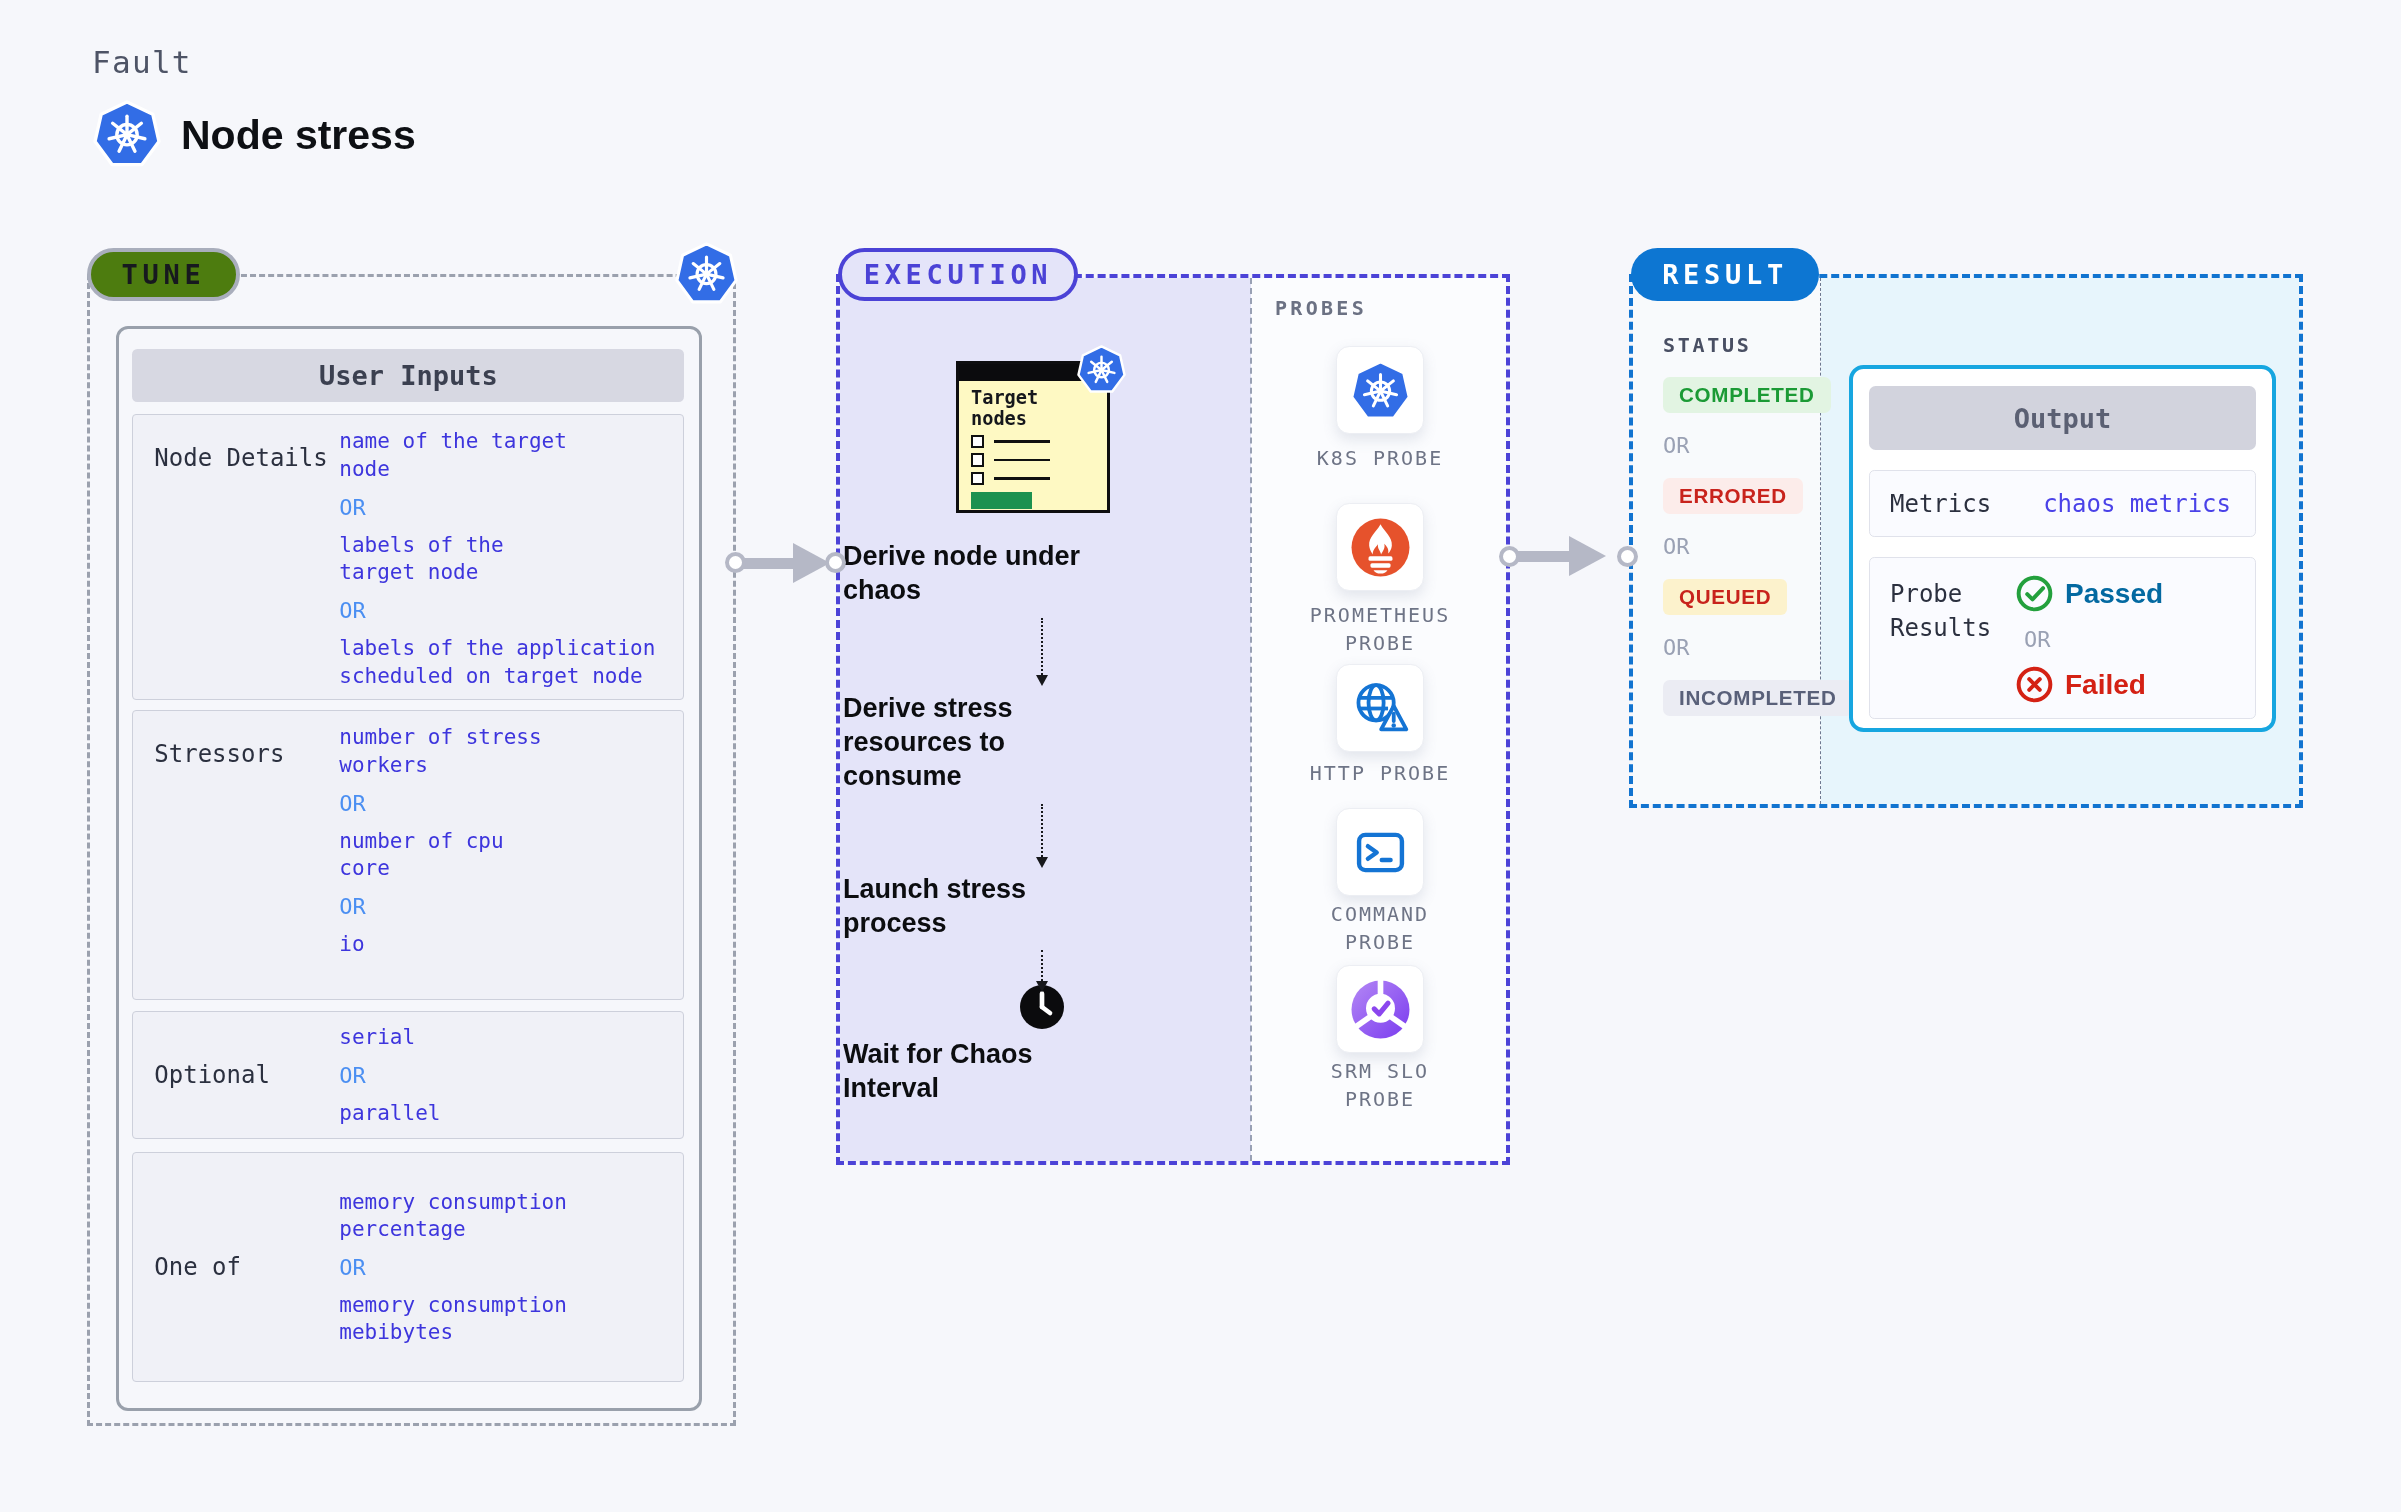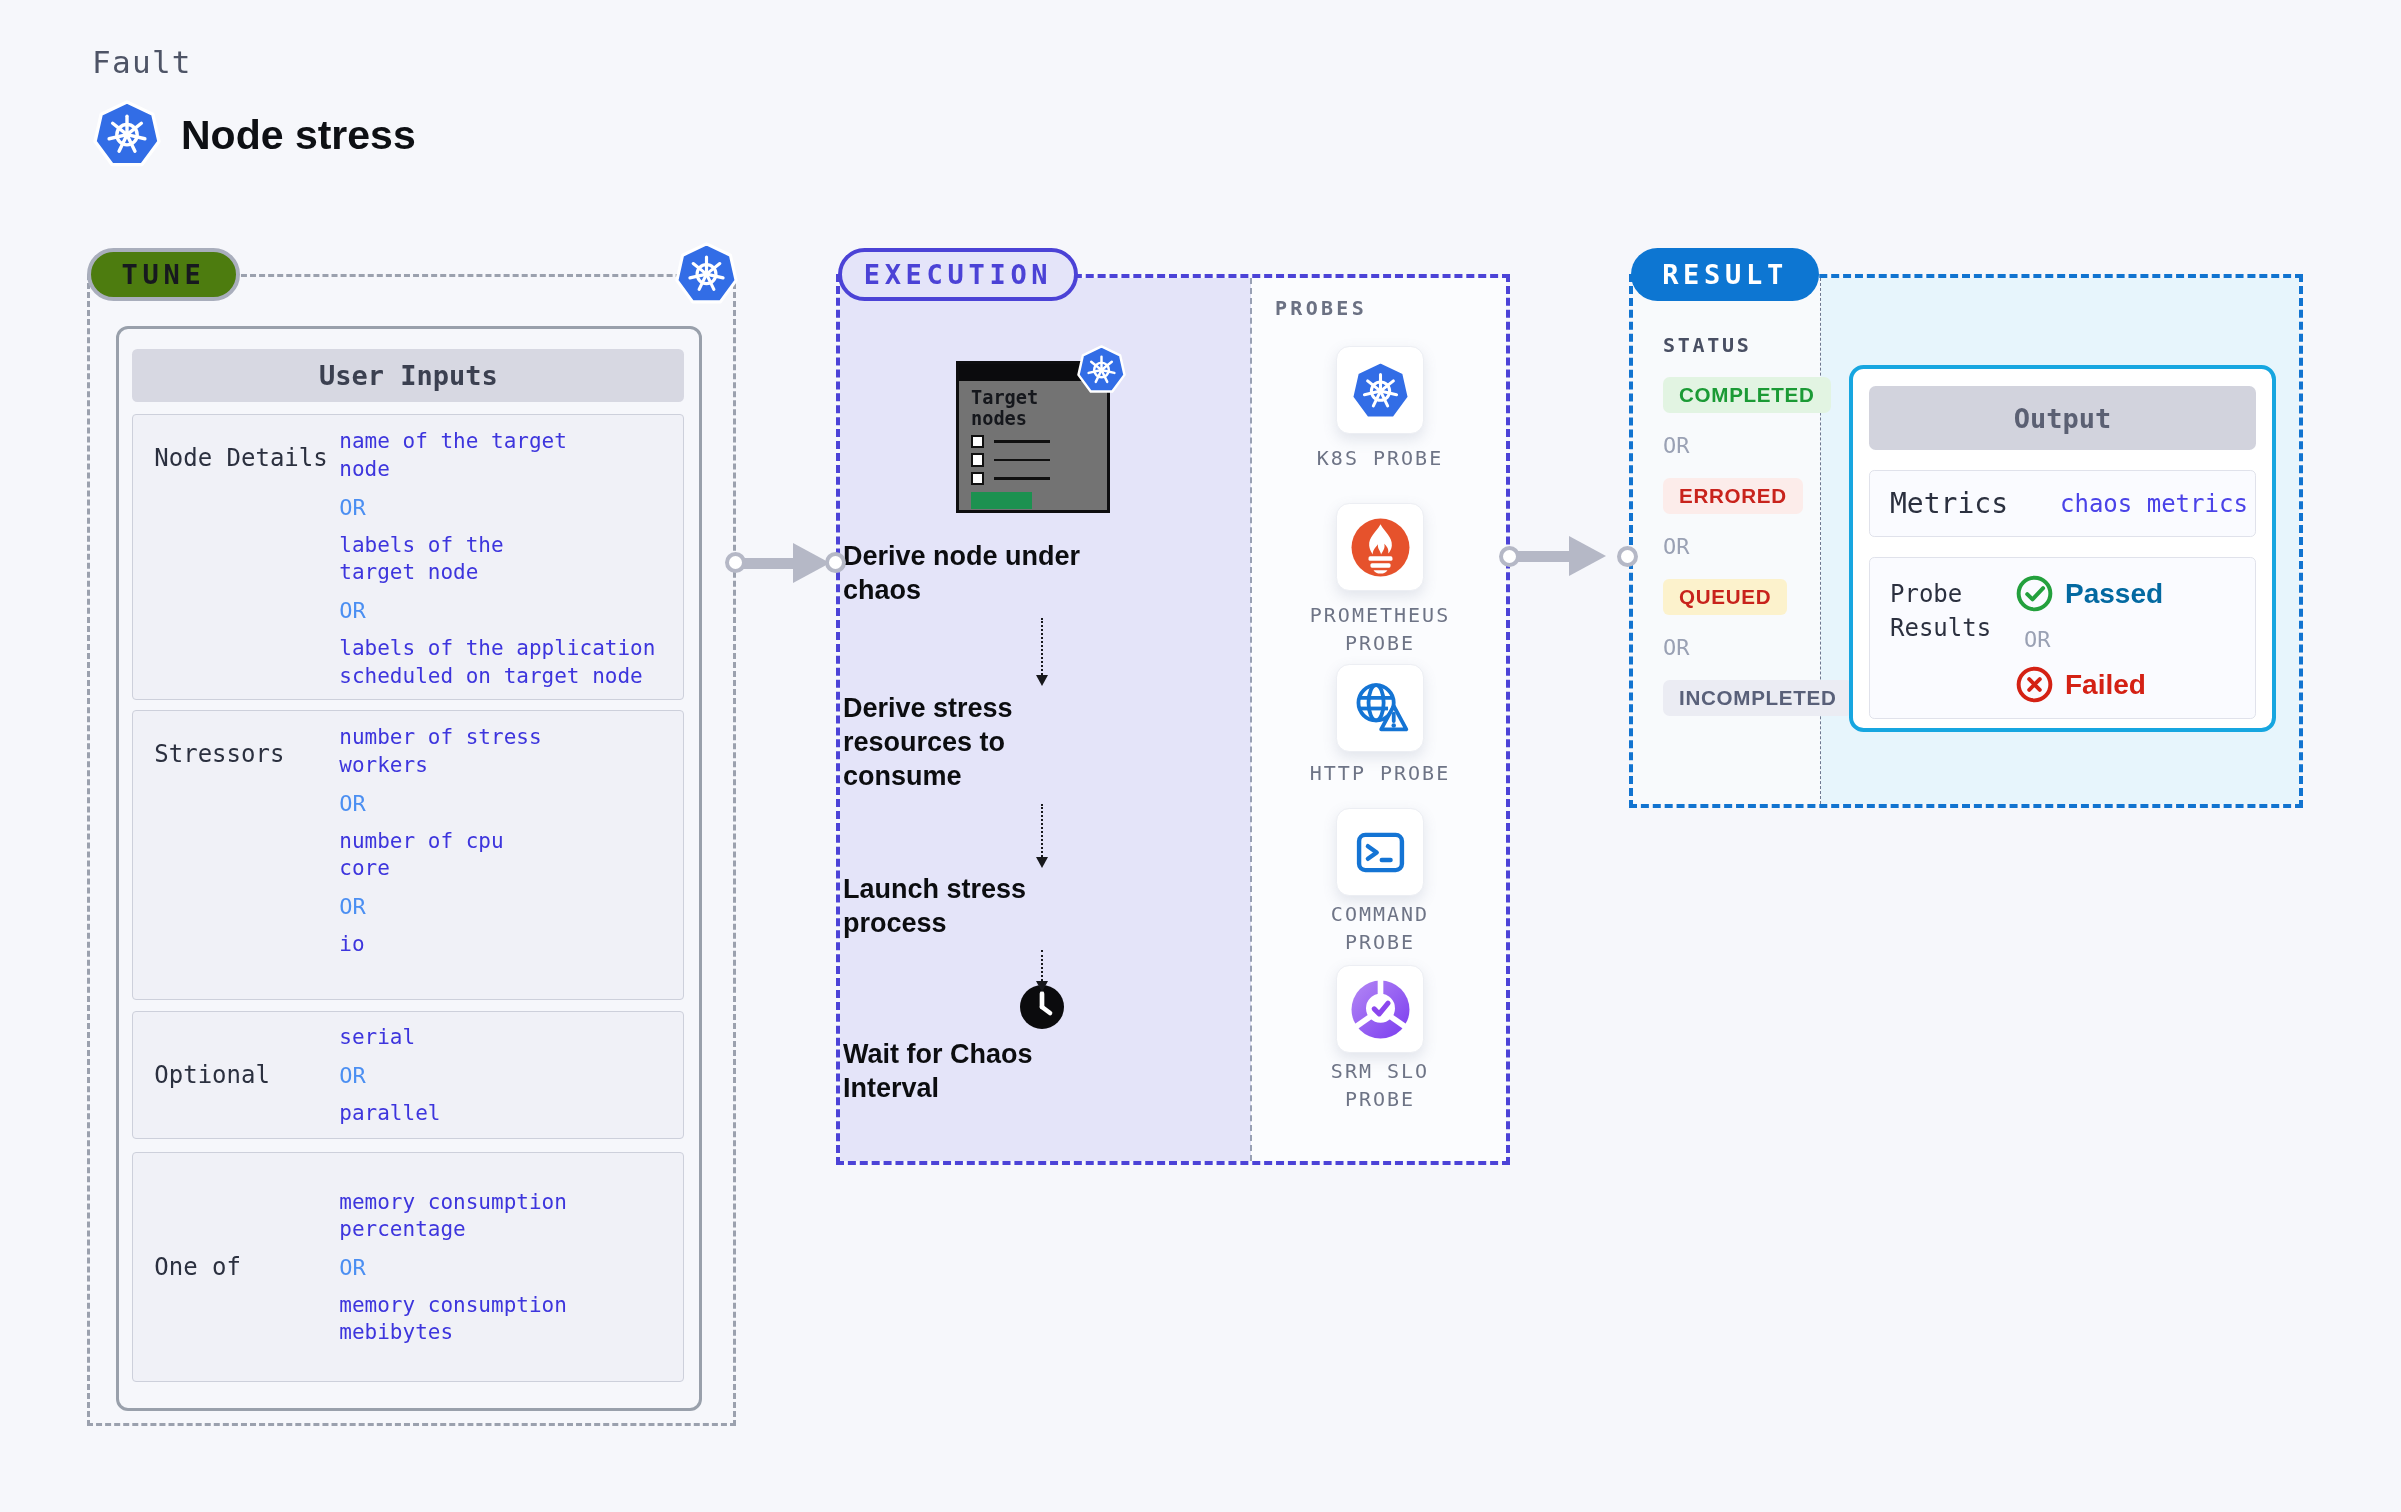--- a/index.html
+++ b/index.html
@@ -64,21 +64,21 @@
   .probes-title { left: 1275px; top: 296px; font-size: 20px; font-weight: bold; color: #6b7183; letter-spacing: 3.3px; }
 
   .step { width: 399px; left: 843px; text-align: left; font-family: "Liberation Sans", sans-serif;
           font-weight: bold; font-size: 27px; line-height: 1.25; color: #0c0d10; white-space: pre-line; z-index: 2; }
   .varrow { width: 0; border-left: 2.7px dotted #17181c; left: 1041px; z-index: 1; }
   .varrow::after { content: ""; position: absolute; left: -7.3px; bottom: -10.6px;
     border-left: 6px solid transparent; border-right: 6px solid transparent; border-top: 11.3px solid #17181c; }
   .clock { left: 1020px; top: 985px; width: 44px; height: 44px; }
 
   
-  .tcard { left: 956px; top: 361px; width: 154px; height: 152px; background: #737373; border: 3.3px solid #0e0e10; z-index: 2; }
+  .tcard { left: 956px; top: 361px; width: 154px; height: 152px; background: #fef9c3; border: 3.3px solid #0e0e10; z-index: 2; }
   .tcard-bar { height: 17.3px; background: #0b0b0d; }
   .tcard-title { margin: 5.3px 0 0 12px; font-size: 18.6px; font-weight: bold; line-height: 1.15; color: #15171c; white-space: pre-line; }
   .tcheck { display: flex; align-items: center; gap: 9.3px; margin: 0 0 5.3px 12px; }
   .tcheck .box { width: 13.3px; height: 13.3px; border: 2px solid #101010; background: #fff; }
   .tcheck .line { width: 56px; height: 2.7px; background: #101010; }
   .tchecks { margin-top: 5.3px; }
   .tgreen { width: 61px; height: 17.3px; background: #1c9150; margin: 6.7px 0 0 12px; }
   .tcard-k8s { position: absolute; top: -18.6px; right: -18.6px; width: 49px; height: 49px; }
 
   
@@ -103,21 +103,21 @@
   .b-incompleted { background: #ebecf3; color: #596079; }
   .status-or { font-size: 22px; color: #9aa1b4; }
 
   .output-card { left: 1849px; top: 365px; width: 427px; height: 367px; background: #ffffff;
     border: 4px solid #17a6e0; border-radius: 14.6px; z-index: 2; }
   .output-header { position: absolute; left: 16px; top: 17.3px; width: 387px; height: 64px; background: #d2d3dd;
     border-radius: 6.7px; display: flex; align-items: center; justify-content: center;
     font-size: 27px; font-weight: bold; color: #5b6073; }
   .orow { position: absolute; left: 16px; width: 387px; background: #fafbff; border: 1.3px solid #e0e2eb; border-radius: 5.3px; }
   .orow-metrics { top: 101px; height: 67px; display: flex; align-items: center; }
-  .metrics-label { padding-left: 20px; font-size: 28px; color: #2b303f; }
+  .metrics-label { padding-left: 20px; font-size: 24px; color: #2b303f; }
   .metrics-value { margin-left: 52px; font-size: 24px; color: #4a42e8; }
   .orow-probe { top: 188px; height: 162px; }
   .pr-label { position: absolute; left: 20px; top: 20px; font-size: 24px; line-height: 1.4; color: #2b303f; white-space: pre-line; }
   .pr-results { position: absolute; left: 146px; top: 17.3px; display: flex; flex-direction: column; }
   .pr-item { display: flex; align-items: center; gap: 12px; }
   .pr-passed-text { font-family: "Liberation Sans", sans-serif; font-weight: bold; font-size: 28px; color: #0369a1; }
   .pr-failed-text { font-family: "Liberation Sans", sans-serif; font-weight: bold; font-size: 28px; color: #d42114; }
   .pr-or { font-size: 22px; color: #9aa1b4; margin: 14.6px 0 14.6px 8px; }
 </style>
 </head>

